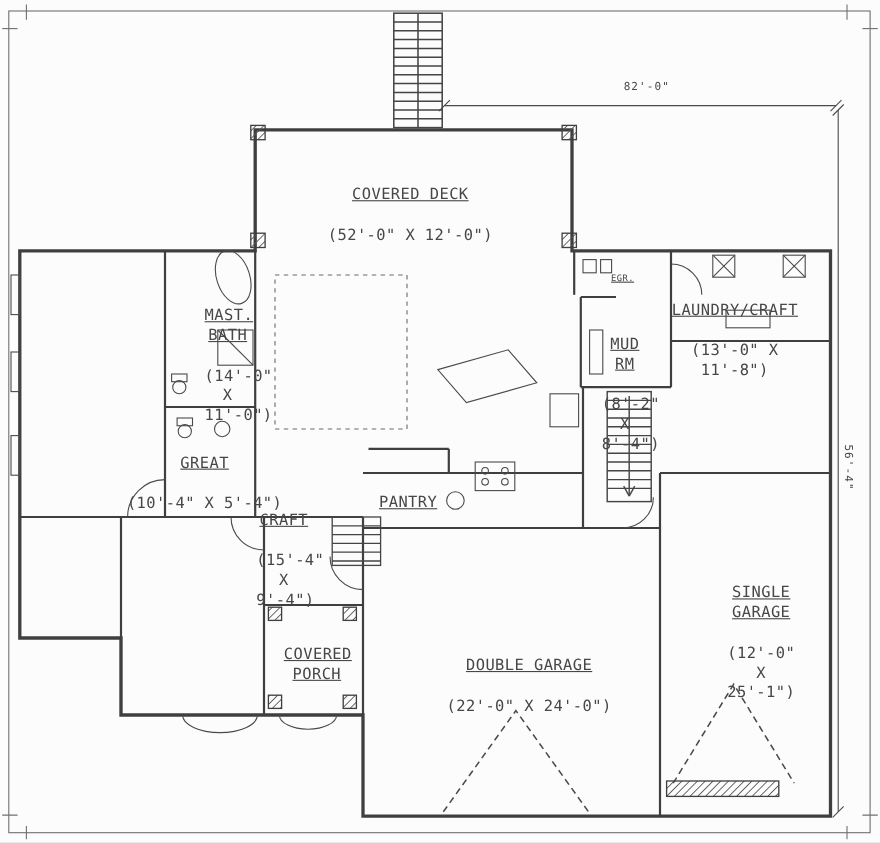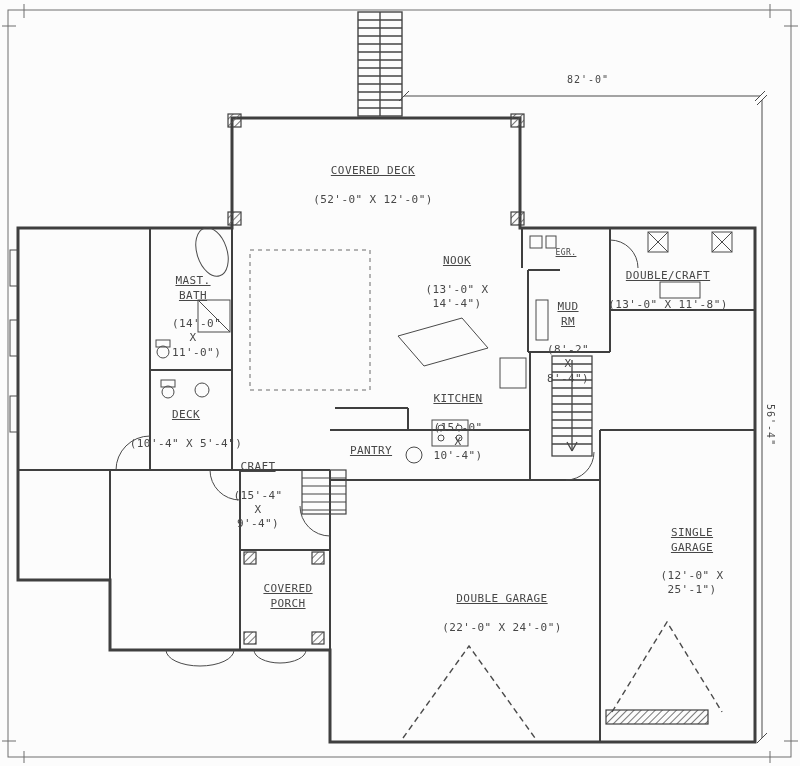--- a/index.html
+++ b/index.html
@@ -3,21 +3,21 @@
 <meta charset="utf-8">
 <style>
   html,body{margin:0;padding:0;background:#ddd;}
   .canvas{
     position:relative;width:800px;height:766px;background:#fcfcfc;
     overflow:hidden;font-family:"DejaVu Sans Mono","Liberation Mono",monospace;
   }
   .canvas svg{position:absolute;left:0;top:0;}
   .room-label{
     position:absolute;transform:translateX(-50%);text-align:center;
-    color:#474747;font-size:11px;line-height:1.3;letter-spacing:.4px;white-space:pre-line;
+    color:#474747;font-size:14px;line-height:1.3;letter-spacing:.4px;white-space:pre-line;
   }
   .room-label .rn{text-decoration:underline;}
   .room-label.sm{font-size:8px;}
   .dim{position:absolute;color:#474747;font-size:10px;letter-spacing:1px;}
   .dim-top{transform:translateX(-50%);}
   .dim-right{transform:rotate(90deg);transform-origin:left top;}
 </style>
 </head>
 <body>
 
@@ -194,72 +194,64 @@
   </svg>
 
   <div class="dim dim-top" style="left:588px;top:74px">82'-0"</div>
   <div class="dim dim-right" style="left:776px;top:404px">56'-4"</div>
 
   <div class="room-label" style="left:373px;top:150px">
     <div class="rn">COVERED DECK</div>
     <div class="rd">(52'-0" X 12'-0")</div>
   </div>
 
-  <div class="room-label" style="left:457px;top:240px;width:64px">
-    <div class="rn">NOOK</div>
-    <div class="rd">(13'-0" X 14'-4")</div>
-  </div>
 
   <div class="room-label sm" style="left:566px;top:238px">
     <div class="rn">EGR.</div>
   </div>
 
   <div class="room-label" style="left:668px;top:255px">
-    <div class="rn">DOUBLE/CRAFT</div>
+    <div class="rn">LAUNDRY/CRAFT</div>
     <div class="rd">(13'-0" X 11'-8")</div>
   </div>
 
   <div class="room-label" style="left:568px;top:286px;width:42px">
     <div class="rn">MUD RM</div>
     <div class="rd">(8'-2" X 8'-4")</div>
   </div>
 
 
-  <div class="room-label" style="left:193px;top:260px;width:42px">
+  <div class="room-label" style="left:207px;top:260px;width:42px">
     <div class="rn">MAST. BATH</div>
     <div class="rd">(14'-0" X 11'-0")</div>
   </div>
 
 
   <div class="room-label" style="left:186px;top:394px">
-    <div class="rn">DECK</div>
+    <div class="rn">GREAT</div>
     <div class="rd">(10'-4" X 5'-4")</div>
   </div>
 
-  <div class="room-label" style="left:458px;top:378px;width:56px">
-    <div class="rn">KITCHEN</div>
-    <div class="rd">(15'-0" X 10'-4")</div>
-  </div>
 
   <div class="room-label" style="left:371px;top:430px">
     <div class="rn">PANTRY</div>
   </div>
 
   <div class="room-label" style="left:258px;top:446px;width:50px">
     <div class="rn">CRAFT</div>
     <div class="rd">(15'-4" X 9'-4")</div>
   </div>
 
 
 
   <div class="room-label" style="left:288px;top:568px;width:60px">
     <div class="rn">COVERED PORCH</div>
   </div>
 
-  <div class="room-label" style="left:502px;top:578px">
+  <div class="room-label" style="left:481px;top:578px">
     <div class="rn">DOUBLE GARAGE</div>
     <div class="rd">(22'-0" X 24'-0")</div>
   </div>
 
   <div class="room-label" style="left:692px;top:512px;width:70px">
     <div class="rn">SINGLE GARAGE</div>
     <div class="rd">(12'-0" X 25'-1")</div>
   </div>
 
 </div>

